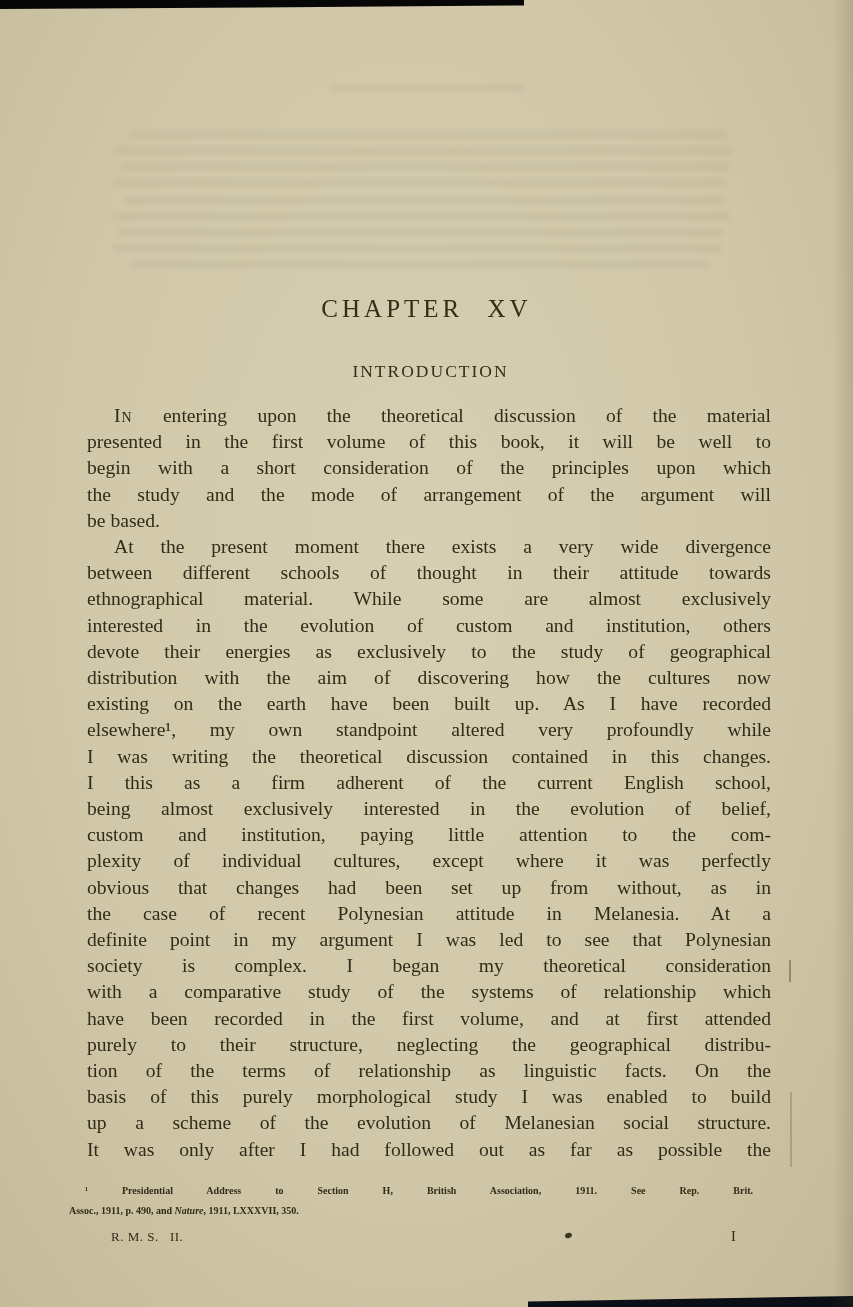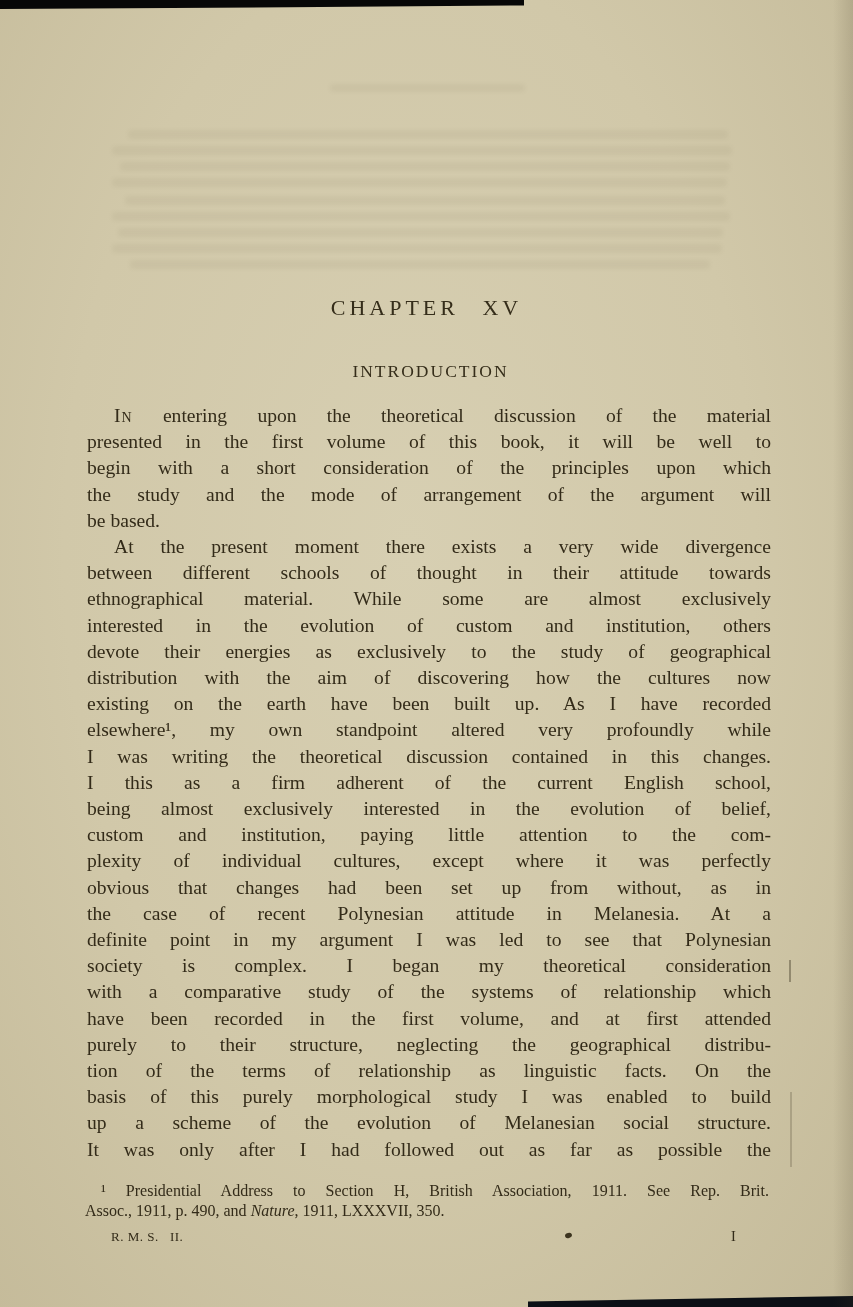--- a/index.html
+++ b/index.html
@@ -28,43 +28,43 @@
   }
   
   .ghost {
     position: absolute; background: #6e6448; opacity: 0.07;
     filter: blur(2px); height: 9px; border-radius: 4px;
   }
   
   .title {
     position: absolute; top: 295px; left: 0; width: 100%;
     margin: 0; text-align: center;
-    font-size: 22px; font-weight: normal;
+    font-size: 25px; font-weight: normal;
     letter-spacing: 4px; word-spacing: 14px;
     color: #352d1a;
   }
   .subtitle {
     position: absolute; top: 357px; left: 0; width: 100%;
     margin: 4px; text-align: center;
     font-size: 17.5px; font-weight: normal;
     letter-spacing: 2px; color: #352d1a;
   }
   
   .body {
     position: absolute; left: 87px; top: 403px; width: 684px;
     font-size: 19.6px; line-height: 26.2px; color: #332b19;
   }
   .line { text-align: justify; text-align-last: justify; }
   .line.indent { text-indent: 27px; }
   .line.last { text-align-last: left; }
   .lead { font-variant: small-caps; letter-spacing: 1px; }
   
   .footnote {
-    position: absolute; left: 85px; top: 1181px; width: 684px;
-    font-size: 16px; line-height: 19.5px; color: #332b19;
+    position: absolute; left: 69px; top: 1181px; width: 684px;
+    font-size: 10px; line-height: 19.5px; color: #332b19; font-weight: bold;
   }
   .fn-first { text-indent: 16px; text-align: justify; text-align-last: justify; }
   .footnote em { font-style: italic; }
   
   .footer-sig {
     position: absolute; left: 111px; top: 1229px;
     font-size: 13px; letter-spacing: 0.5px; color: #332b19; white-space: pre;
   }
   .footer-page {
     position: absolute; left: 731px; top: 1228px;

